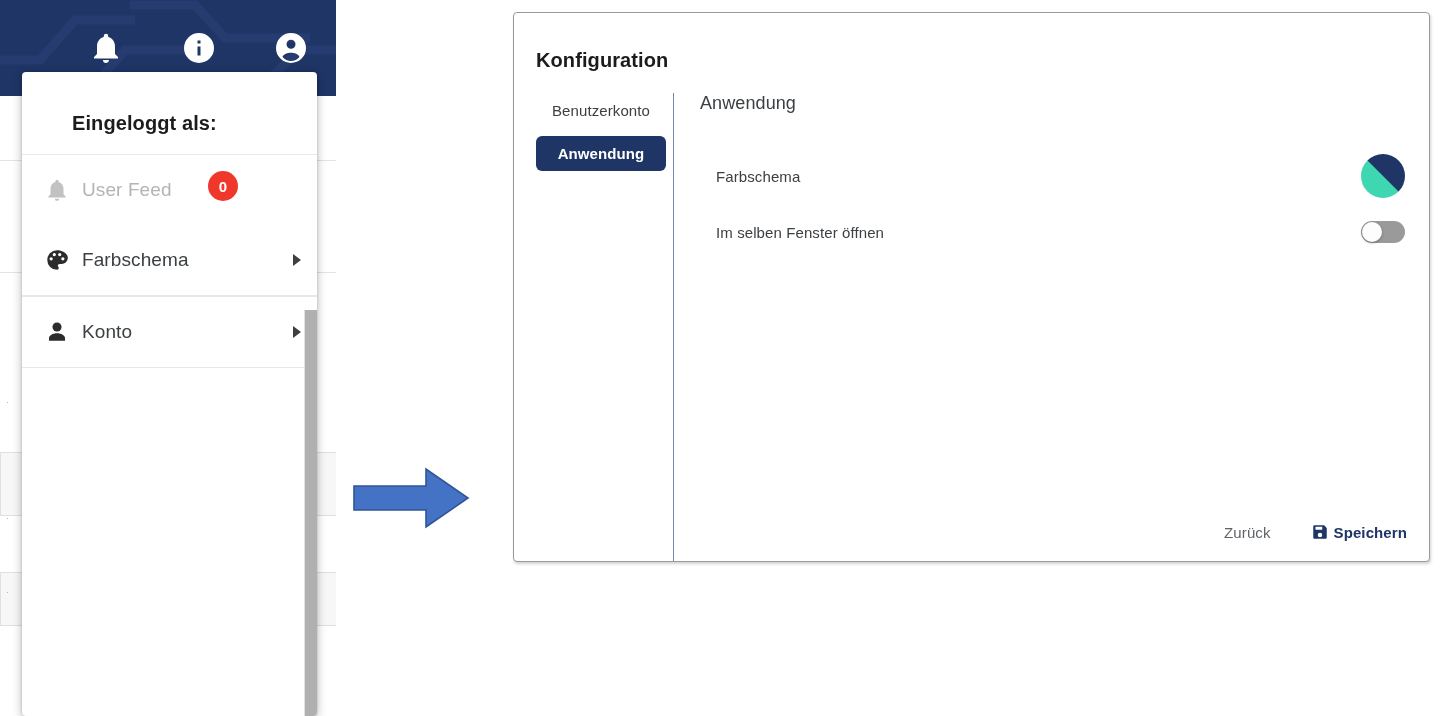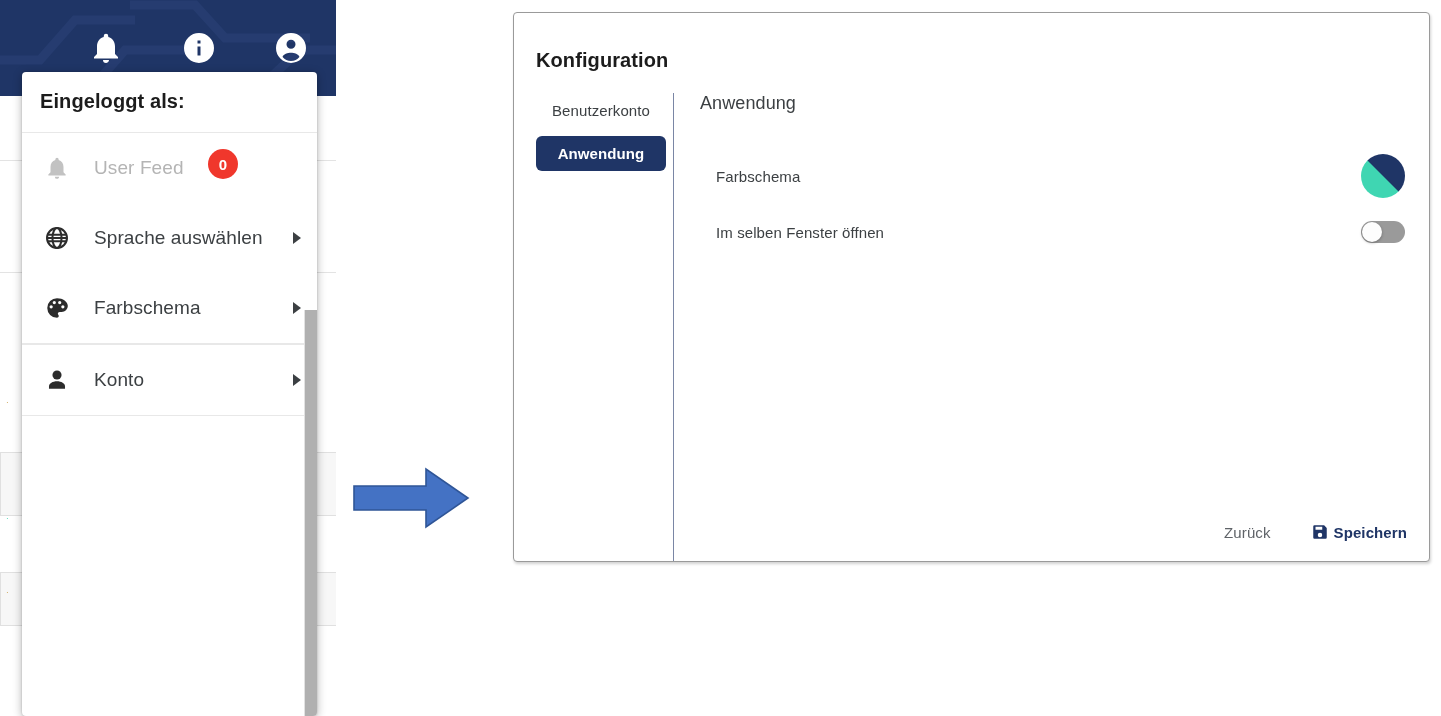--- a/index.html
+++ b/index.html
@@ -92,21 +92,22 @@
     left: 22px;
     top: 72px;
     width: 295px;
     height: 644px;
     background: #ffffff;
     border-radius: 4px;
     box-shadow: 0 2px 10px rgba(0,0,0,.30), 0 0 2px rgba(0,0,0,.20);
     overflow: hidden;
   }
   .menu-head {
-    padding: 14px 0 16px 18px;
+    padding: 36px 0 16px 18px;
+    margin-left: 32px;
   }
   .menu-head .logged-label {
     font-size: 20px;
     font-weight: bold;
     color: #1c1c1c;
     line-height: 30px;
     letter-spacing: .1px;
   }
   .menu-head .user-name {
     font-size: 21px;
@@ -135,21 +136,21 @@
     height: 30px;
     flex: 0 0 34px;
     color: #2c2c2c;
     display: flex;
     align-items: center;
     justify-content: center;
   }
   .mi-icon svg { display: block; }
   .menu-item.disabled .mi-icon { color: #c2c2c2; }
   .mi-label {
-    margin-left: 20px;
+    margin-left: 8px;
     font-size: 19px;
     color: #3c4043;
     letter-spacing: .1px;
     white-space: nowrap;
   }
   .menu-item.disabled .mi-label { color: #b4b4b4; }
   .mi-badge {
     position: absolute;
     left: 186px;
     top: 16px;
@@ -402,33 +403,20 @@
   <div class="menu-item disabled">
     <span class="mi-icon">
       <svg width="26" height="26" viewBox="0 0 24 24" fill="currentColor">
           <path d="M12 22c1.1 0 2-.9 2-2h-4a2 2 0 0 0 2 2zm6-6v-5c0-3.07-1.64-5.64-4.5-6.32V4a1.5 1.5 0 0 0-3 0v.68C7.63 5.36 6 7.92 6 11v5l-2 2v1h16v-1l-2-2z"></path>
         </svg>
     </span>
     <span class="mi-label">User Feed</span>
     <span class="mi-badge">0</span>
   </div>
 
-  <div class="menu-item">
-    <span class="mi-icon">
-      <svg width="26" height="26" viewBox="0 0 24 24" fill="none" stroke="currentColor" stroke-width="1.9">
-          <circle cx="12" cy="12" r="9.2"></circle>
-          <ellipse cx="12" cy="12" rx="4.2" ry="9.2"></ellipse>
-          <line x1="2.9" y1="9" x2="21.1" y2="9"></line>
-          <line x1="2.9" y1="15" x2="21.1" y2="15"></line>
-          <line x1="2.8" y1="12" x2="21.2" y2="12"></line>
-        </svg>
-    </span>
-    <span class="mi-label">Sprache auswählen</span>
-    <span class="mi-arrow"></span>
-  </div>
 
   <div class="menu-item">
     <span class="mi-icon">
       <svg width="26" height="26" viewBox="0 0 24 24" fill="currentColor">
           <path d="M12 3a9 9 0 0 0 0 18c.9 0 1.6-.7 1.6-1.6 0-.4-.2-.8-.4-1.1-.3-.3-.4-.6-.4-1 0-.9.7-1.6 1.6-1.6h1.9A5.7 5.7 0 0 0 22 10.1C22 6.2 17.5 3 12 3zM6.6 12.4a1.5 1.5 0 1 1 0-3 1.5 1.5 0 0 1 0 3zm2.9-3.9a1.5 1.5 0 1 1 0-3 1.5 1.5 0 0 1 0 3zm5 0a1.5 1.5 0 1 1 0-3 1.5 1.5 0 0 1 0 3zm2.9 3.9a1.5 1.5 0 1 1 0-3 1.5 1.5 0 0 1 0 3z"></path>
         </svg>
     </span>
     <span class="mi-label">Farbschema</span>
     <span class="mi-arrow"></span>
   </div>

